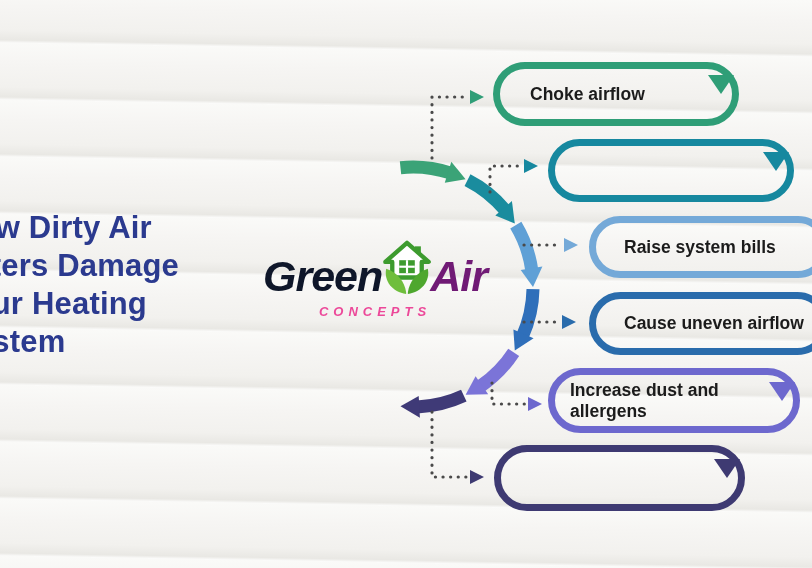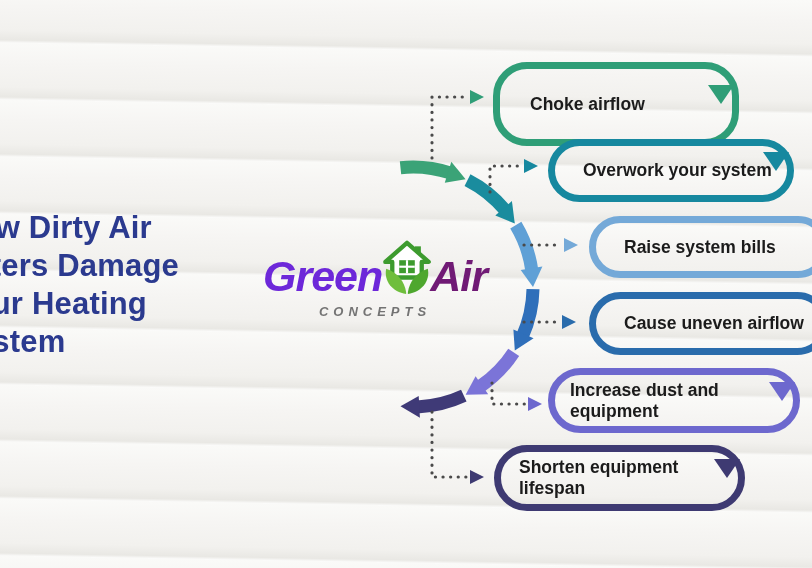--- a/index.html
+++ b/index.html
@@ -73,54 +73,54 @@
     position: absolute;
     right: -2px;
     top: 50%;
     margin-top: -19px;
     width: 0; height: 0;
     border-left: 13px solid transparent;
     border-right: 13px solid transparent;
     border-top-width: 19px;
     border-top-style: solid;
   }
-  .pill-1 { left: 493px; top:  62px; width: 246px; height: 84px; padding-left: 30px; }
+  .pill-1 { left: 493px; top:  62px; width: 246px; height: 64px; padding-left: 30px; }
   .pill-2 { left: 548px; top: 139px; width: 246px; height: 63px; padding-left: 28px; }
   .pill-3 { left: 589px; top: 216px; width: 240px; height: 62px; padding-left: 28px; }
   .pill-4 { left: 589px; top: 292px; width: 240px; height: 63px; padding-left: 28px; }
   .pill-5 { left: 548px; top: 368px; width: 252px; height: 65px; padding-left: 15px; }
   .pill-6 { left: 494px; top: 445px; width: 251px; height: 66px; padding-left: 18px; }
 </style>
 </head>
 <body>
 
 <div class="title" style="color: rgb(43, 58, 143);">
   <div>How Dirty Air</div>
   <div>Filters Damage</div>
   <div>Your Heating</div>
   <div>System</div>
 </div>
 
 <div class="logo">
   <div class="logo-row">
-    <span style="color: #6d28d9;">Green</span>
+    <span style="color: #0f172a;">Green</span>
     <span class="logo-house">
       <svg width="52" height="56" viewBox="0 0 60 64">
         <rect x="39" y="7" width="7" height="11" style="fill: rgb(61, 155, 46);"></rect>
         <path d="M30 3 L55 25 H47 V43 H13 V25 H5 Z" fill="#ffffff" stroke-width="5" stroke-linejoin="round" style="stroke: rgb(61, 155, 46);"></path>
         <rect x="21" y="23" width="18" height="15" style="fill: rgb(61, 155, 46);"></rect>
         <line x1="30" y1="23" x2="30" y2="38" stroke="#ffffff" stroke-width="2.5"></line>
         <line x1="21" y1="30.5" x2="39" y2="30.5" stroke="#ffffff" stroke-width="2.5"></line>
         <path d="M29 62 C 13 60 3 47 6 33 C 20 38 27 48 29 60 Z" style="fill: rgb(111, 190, 60);"></path>
         <path d="M31 62 C 47 60 57 47 54 33 C 40 38 33 48 31 60 Z" style="fill: rgb(78, 167, 46);"></path>
       </svg>
     </span>
     <span style="color: #701a75;">Air</span>
   </div>
-  <div class="logo-sub" style="color: #737373; text-align: center;">CONCEPTS</div>
+  <div class="logo-sub" style="color: #ec4899; text-align: center;">CONCEPTS</div>
 </div>
 
 <svg class="flow-svg" width="812" height="568" viewBox="0 0 812 568">
 
   <path class="arc-seg" d="M 400.5 167.7 A 120 120 0 0 1 450.1 172.9" style="stroke: rgb(59, 163, 119);"></path>
   <polygon points="465.6,179.2 444.8,182.8 451.3,161.7" style="fill: rgb(59, 163, 119);"></polygon>
   <path class="arc-seg" d="M 467.5 180.1 A 120 120 0 0 1 504.9 209.9" style="stroke: rgb(26, 140, 158);"></path>
   <polygon points="514.8,223.4 495.3,215.5 511.9,201.1" style="fill: rgb(26, 140, 158);"></polygon>
   <path class="arc-seg" d="M 515.8 225.2 A 120 120 0 0 1 531.8 270.3" style="stroke: rgb(95, 160, 214);"></path>
   <polygon points="533,287 520.7,270 542.4,266.5" style="fill: rgb(95, 160, 214);"></polygon>
@@ -143,29 +143,27 @@
   <polygon points="542,404 528,397 528,411" style="fill: rgb(109, 104, 206);"></polygon>
   <path class="dots" d="M 432 412 L 432 477 L 466 477" style="stroke: rgb(74, 74, 74);"></path>
   <polygon points="484,477 470,470 470,484" style="fill: rgb(62, 58, 114);"></polygon>
 </svg>
 
 <div class="pill pill-1" style="border-color: rgb(47, 158, 119);">
   <span>Choke airflow</span>
   <span class="pill-arrowhead" style="border-top-color: rgb(47, 158, 119);"></span>
 </div>
 <div class="pill pill-2" style="border-color: rgb(22, 136, 159);">
-  <span>Overwork your system</span>
   <span class="pill-arrowhead" style="border-top-color: rgb(22, 136, 159);"></span>
 </div>
 <div class="pill pill-3" style="border-color: rgb(116, 169, 216);">
   <span>Raise system bills</span>
 </div>
 <div class="pill pill-4" style="border-color: rgb(42, 108, 172);">
   <span>Cause uneven airflow</span>
 </div>
 <div class="pill pill-5" style="border-color: rgb(109, 104, 206);">
-  <span>Increase dust and equipment</span>
+  <span>Increase dust and allergens</span>
   <span class="pill-arrowhead" style="border-top-color: rgb(109, 104, 206);"></span>
 </div>
 <div class="pill pill-6" style="border-color: rgb(62, 58, 114);">
-  <span>Shorten equipment lifespan</span>
   <span class="pill-arrowhead" style="border-top-color: rgb(62, 58, 114);"></span>
 </div>
 
 </body></html>

